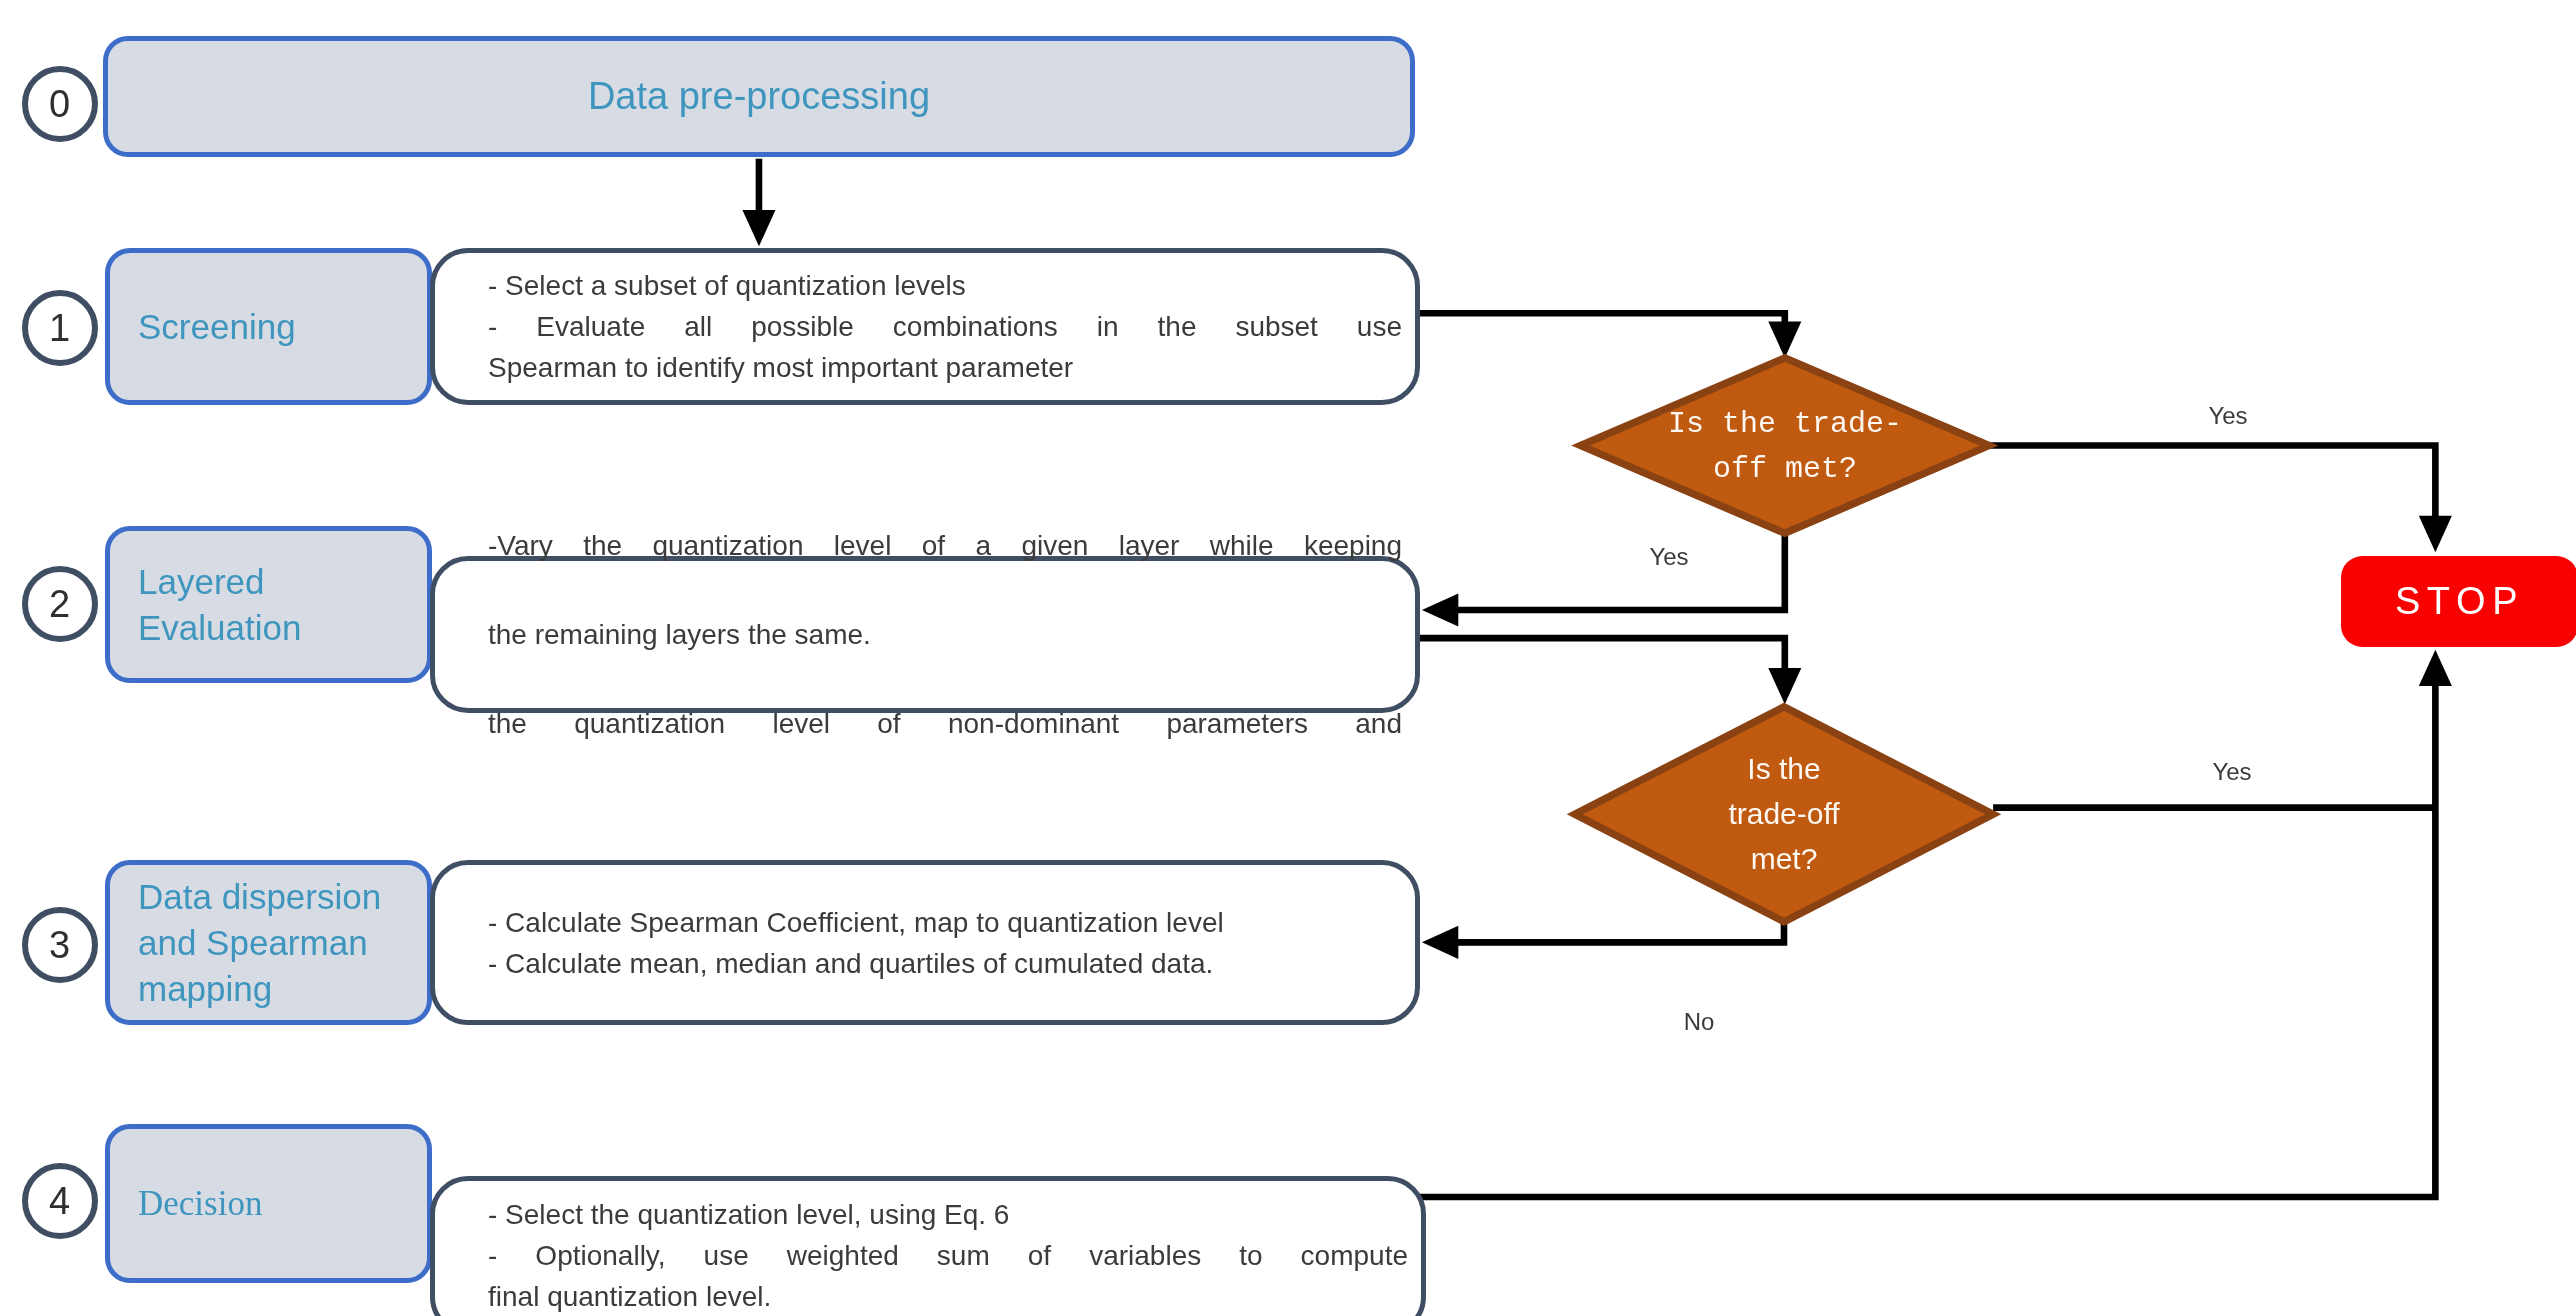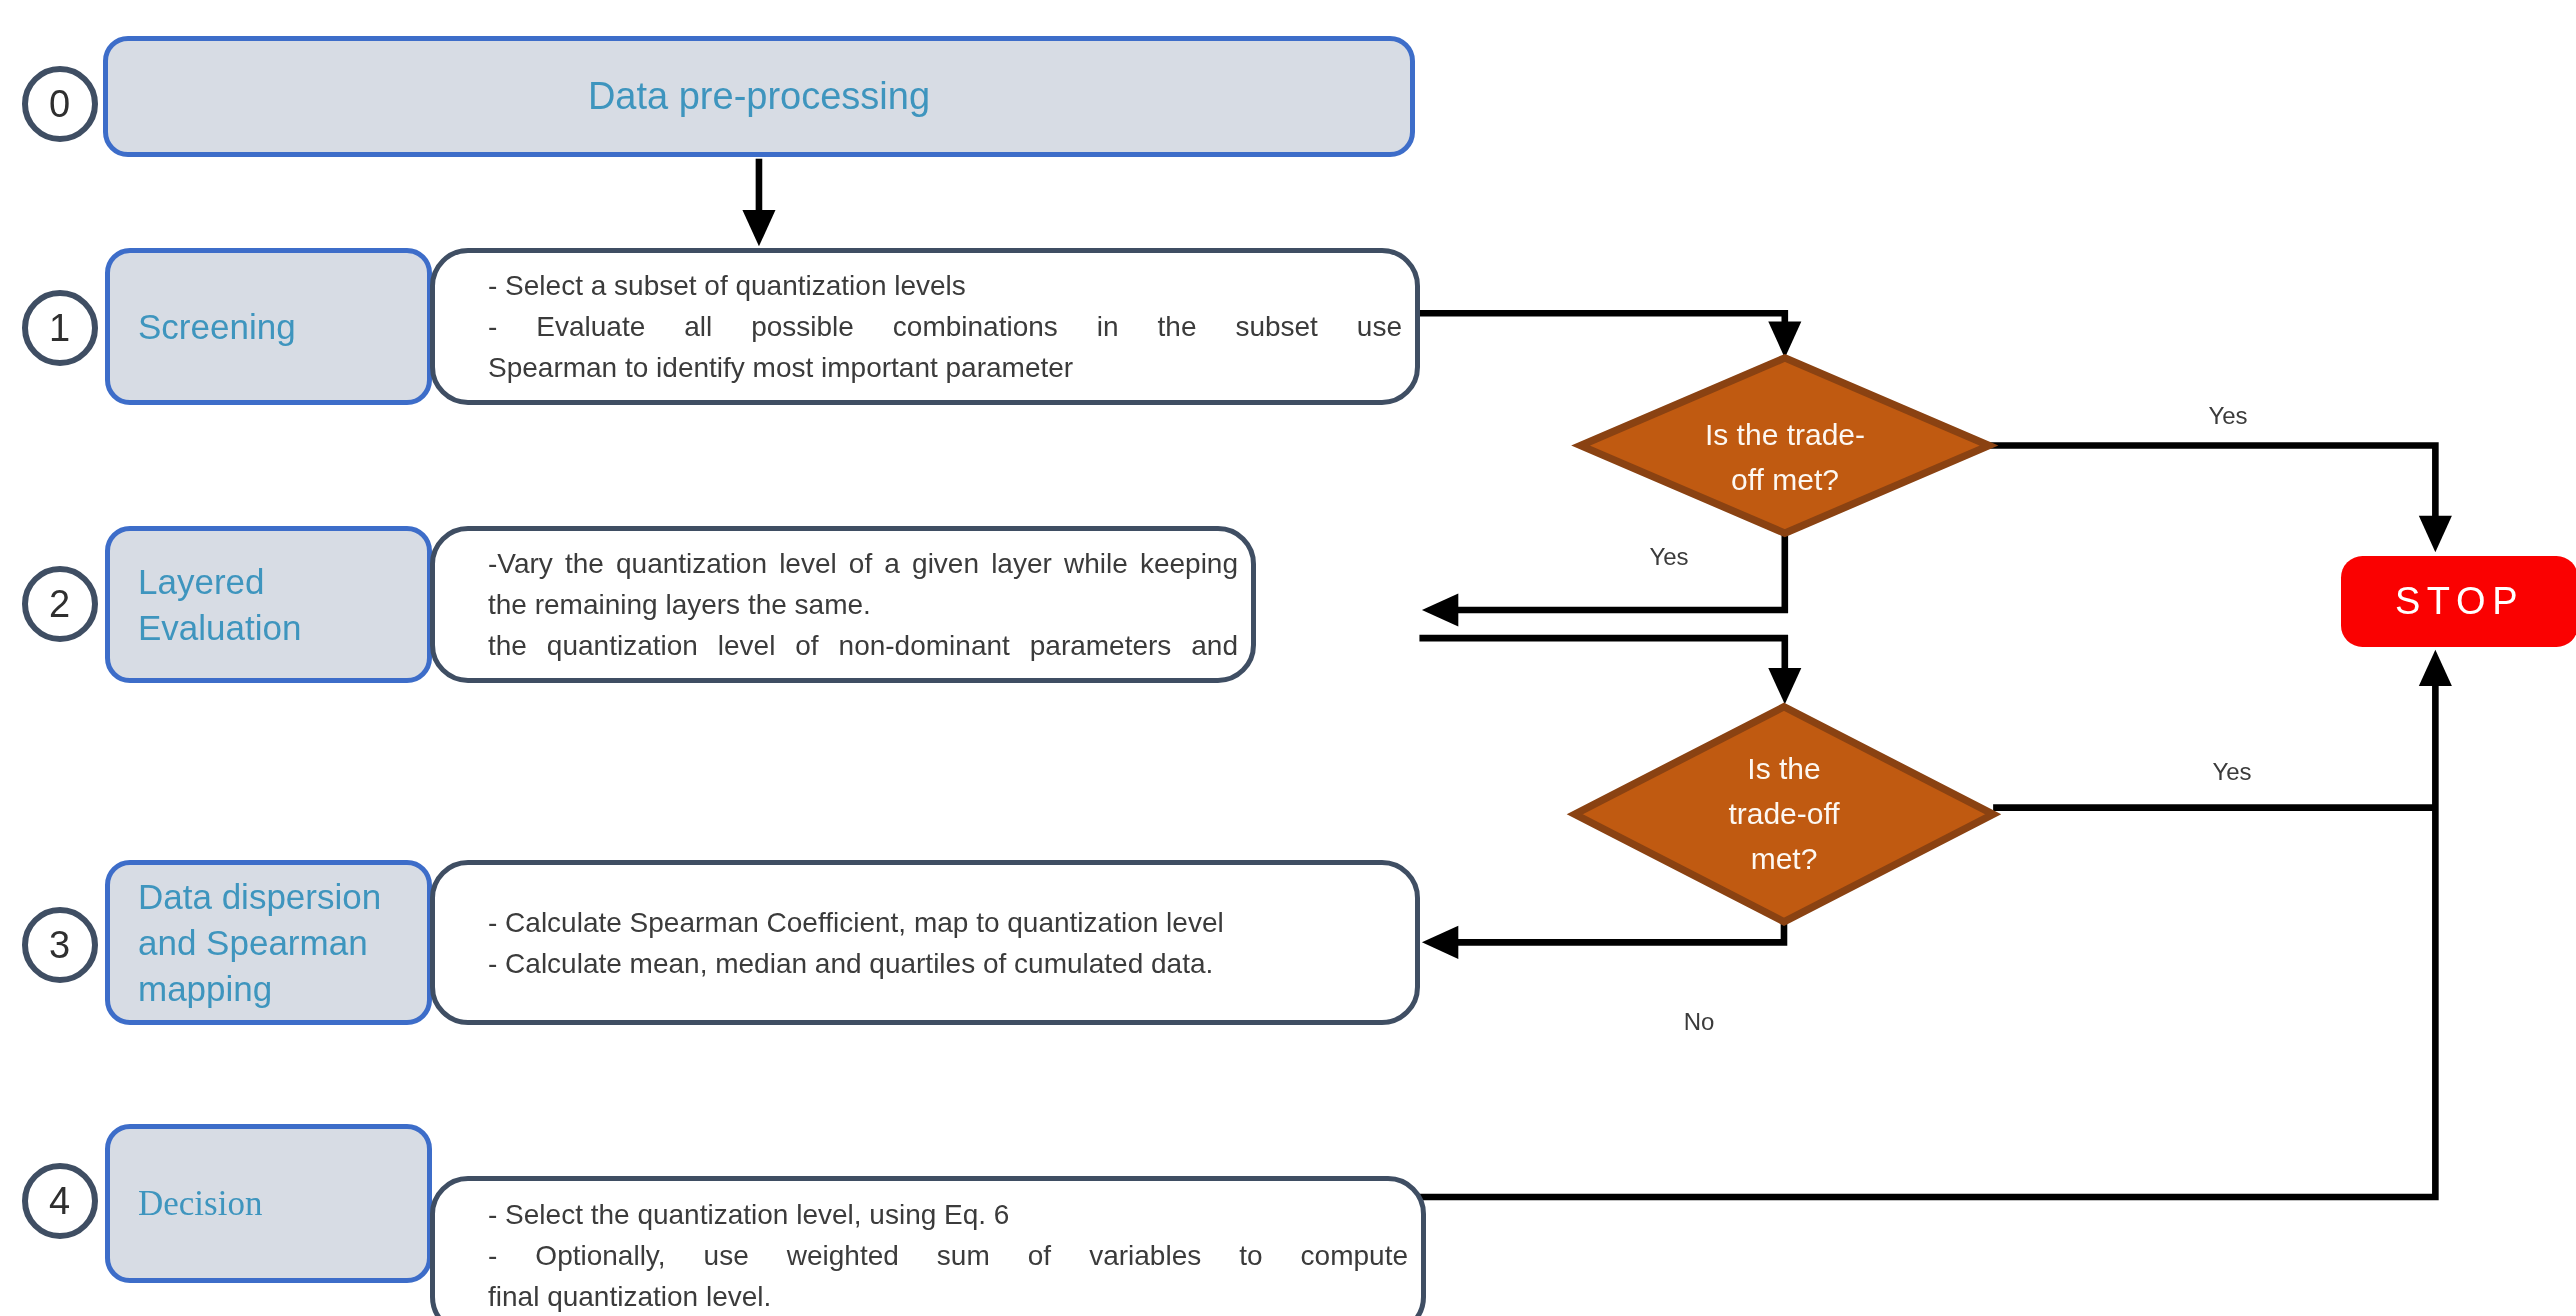--- a/index.html
+++ b/index.html
@@ -102,21 +102,21 @@
   </div>
   <div class="descbox" style="left:430px;top:248px;width:990px;height:157px;">
     <div class="line">- Select a subset of quantization levels</div>
     <div class="line j">- Evaluate all possible combinations in the subset use</div>
     <div class="line">Spearman to identify most important parameter</div>
   </div>
 
   <div class="bluebox steplabel" style="left:105px;top:526px;width:327px;height:157px;">
     <span>Layered Evaluation</span>
   </div>
-  <div class="descbox" style="left:430px;top:526px;width:826px;height:157px;">
+  <div class="descbox" style="left:430px;top:556px;width:990px;height:157px;gap:48px;">
     <div class="line j">-Vary the quantization level of a given layer while keeping</div>
     <div class="line">the remaining layers the same.</div>
     <div class="line j">the quantization level of non-dominant parameters and</div>
   </div>
 
   <div class="bluebox steplabel" style="left:105px;top:860px;width:327px;height:165px;">
     <span>Data dispersion and Spearman mapping</span>
   </div>
   <div class="descbox" style="left:430px;top:860px;width:990px;height:165px;">
     <div class="line">- Calculate Spearman Coefficient, map to quantization level</div>
@@ -125,21 +125,21 @@
 
   <div class="bluebox steplabel" style="left:105px;top:1124px;width:327px;height:159px;font-family:Liberation Serif, serif;">
     <span>Decision</span>
   </div>
   <div class="descbox" style="left:430px;top:1176px;width:996px;height:159px;">
     <div class="line">- Select the quantization level, using Eq. 6</div>
     <div class="line j">- Optionally, use weighted sum of variables to compute</div>
     <div class="line">final quantization level.</div>
   </div>
 
-  <div class="dtext" style="left:1636px;top:412px;width:298px;">
+  <div class="dtext" style="left:1636px;top:402px;width:298px;font-family:Liberation Mono, monospace;">
     <div>Is the trade-</div>
     <div>off met?</div>
   </div>
   <div class="dtext" style="left:1635px;top:746px;width:298px;">
     <div>Is the</div>
     <div>trade-off</div>
     <div>met?</div>
   </div>
 
   <div class="elabel" style="left:2170px;top:398px;">Yes</div>

